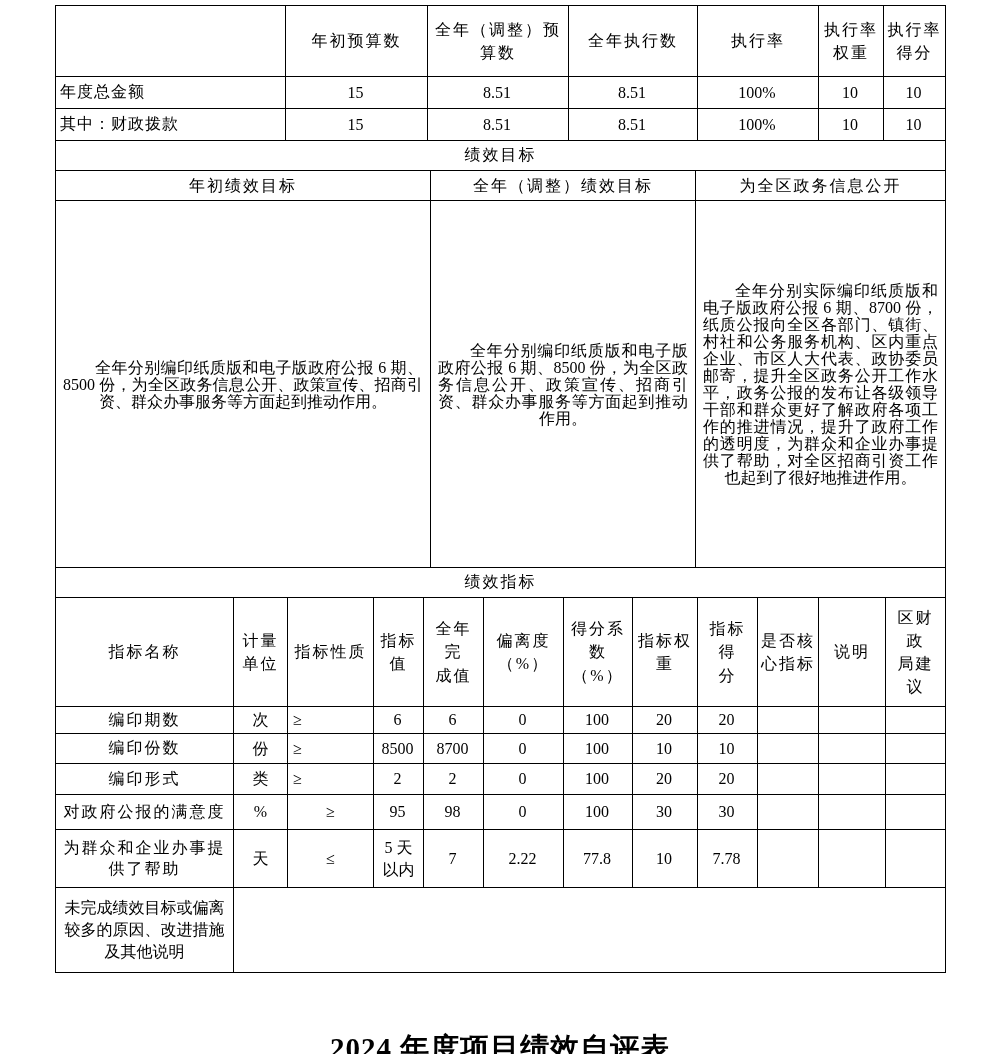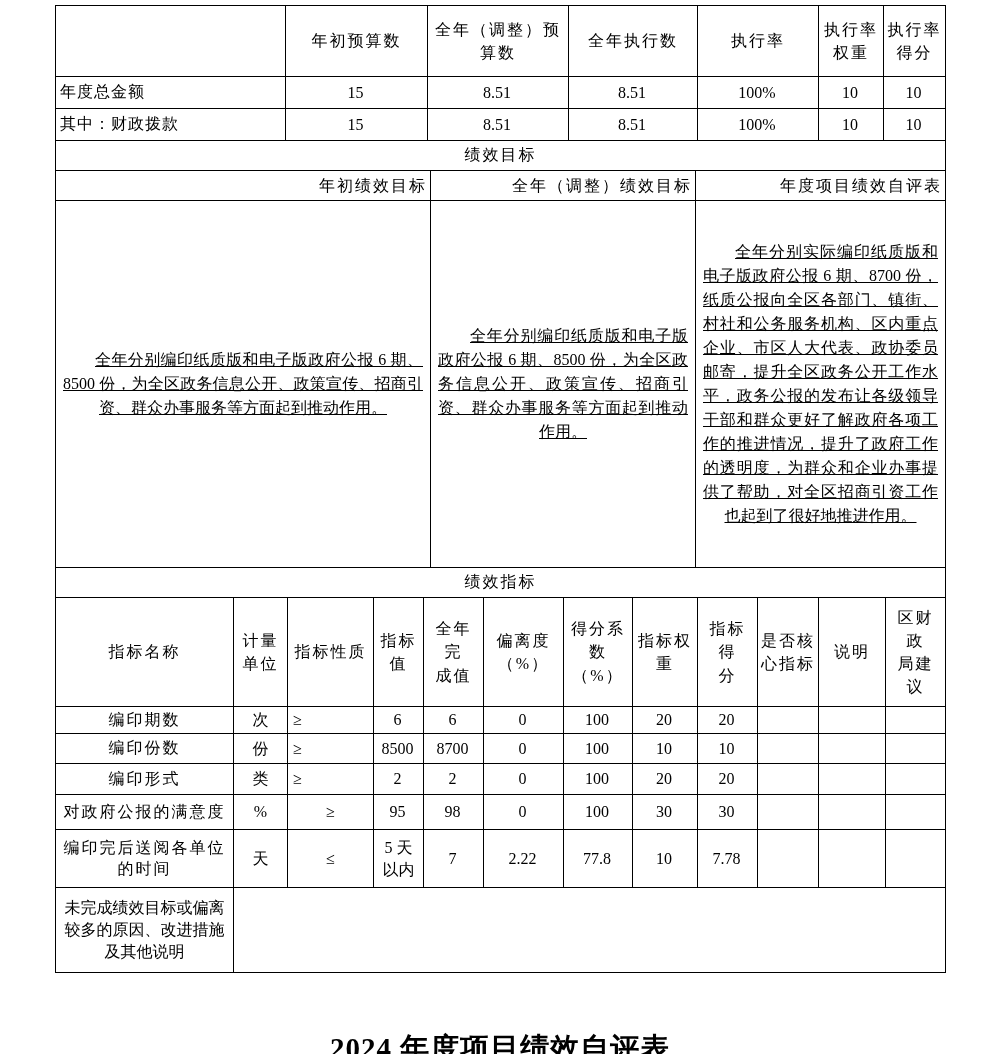--- a/index.html
+++ b/index.html
@@ -13,27 +13,27 @@
 
   .hd { text-align:center; letter-spacing:2px; line-height:1.45; }
   .section { text-align:center; letter-spacing:2px; }
   .lbl { text-align:left; padding-left:4px; letter-spacing:1px;margin-top:19px; }
   .num { text-align:center; padding-right:5px; letter-spacing:0; }
   .name { text-align:center; letter-spacing:2px; }
   .nat-l { text-align:left; padding-left:5px; }
   .nat-c { text-align:center; }
   .ctr { text-align:center; line-height:1.35; }
   .goal { text-align:justify; text-align-last:center; text-justify:inter-character;
-    line-height:24px; padding:4px 7px; text-indent:2em; vertical-align:middle;text-decoration:underline; }
+    line-height:17px; padding:4px 7px; text-indent:2em; vertical-align:middle; }
   .footlbl { text-align:center; letter-spacing:0; line-height:22px; }
 
   tr.h-top   td, tr.h-top   th { height:68px; }
   tr.h-row   td { height:29px; }
   tr.h-sec   td { height:27px;margin-top:36px; }
-  tr.h-ghead th { height:27px;text-align:right; }
+  tr.h-ghead th { height:27px; }
   tr.h-gbody td { height:358px; }
   tr.h-ihead th { height:106px; }
   tr.h-i1 td { height:24px; }
   tr.h-i2 td { height:27px; }
   tr.h-i3 td { height:28px; }
   tr.h-i4 td { height:32px; }
   tr.h-i5 td { height:55px; }
   tr.h-foot td { height:82px; }
 
   .doc-title { width:890px; text-align:center; margin-top:56px;
@@ -94,21 +94,21 @@
         <col style="width:265px">
         <col style="width:250px">
     </colgroup>
     <tbody>
         <tr class="h-sec">
       <td class="section" colspan="3">绩效目标</td>
     </tr>
     <tr class="h-ghead">
       <th class="hd">年初绩效目标</th>
       <th class="hd">全年（调整）绩效目标</th>
-      <th class="hd">年度项目绩效自评表</th>
+      <th class="hd">为全区政务信息公开</th>
     </tr>
     <tr class="h-gbody">
       <td class="goal">全年分别编印纸质版和电子版政府公报 6 期、8500 份，为全区政务信息公开、政策宣传、招商引资、群众办事服务等方面起到推动作用。</td>
       <td class="goal">全年分别编印纸质版和电子版政府公报 6 期、8500 份，为全区政务信息公开、政策宣传、招商引资、群众办事服务等方面起到推动作用。</td>
       <td class="goal">全年分别实际编印纸质版和电子版政府公报 6 期、8700 份，纸质公报向全区各部门、镇街、村社和公务服务机构、区内重点企业、市区人大代表、政协委员邮寄，提升全区政务公开工作水平，政务公报的发布让各级领导干部和群众更好了解政府各项工作的推进情况，提升了政府工作的透明度，为群众和企业办事提供了帮助，对全区招商引资工作也起到了很好地推进作用。</td>
     </tr>
   </tbody>
     </table>
 
   <table class="t">
@@ -209,21 +209,21 @@
       <td class="num">0</td>
       <td class="num">100</td>
       <td class="num">30</td>
       <td class="num">30</td>
       <td></td>
       <td></td>
       <td></td>
     </tr>
 
     <tr class="h-i5">
-      <td class="name">编印完后送阅各单位的时间</td>
+      <td class="name">为群众和企业办事提供了帮助</td>
       <td class="ctr">天</td>
       <td class="nat-c">≤</td>
       <td class="ctr">5 天
 以内</td>
       <td class="num">7</td>
       <td class="num">2.22</td>
       <td class="num">77.8</td>
       <td class="num">10</td>
       <td class="num">7.78</td>
       <td></td>

